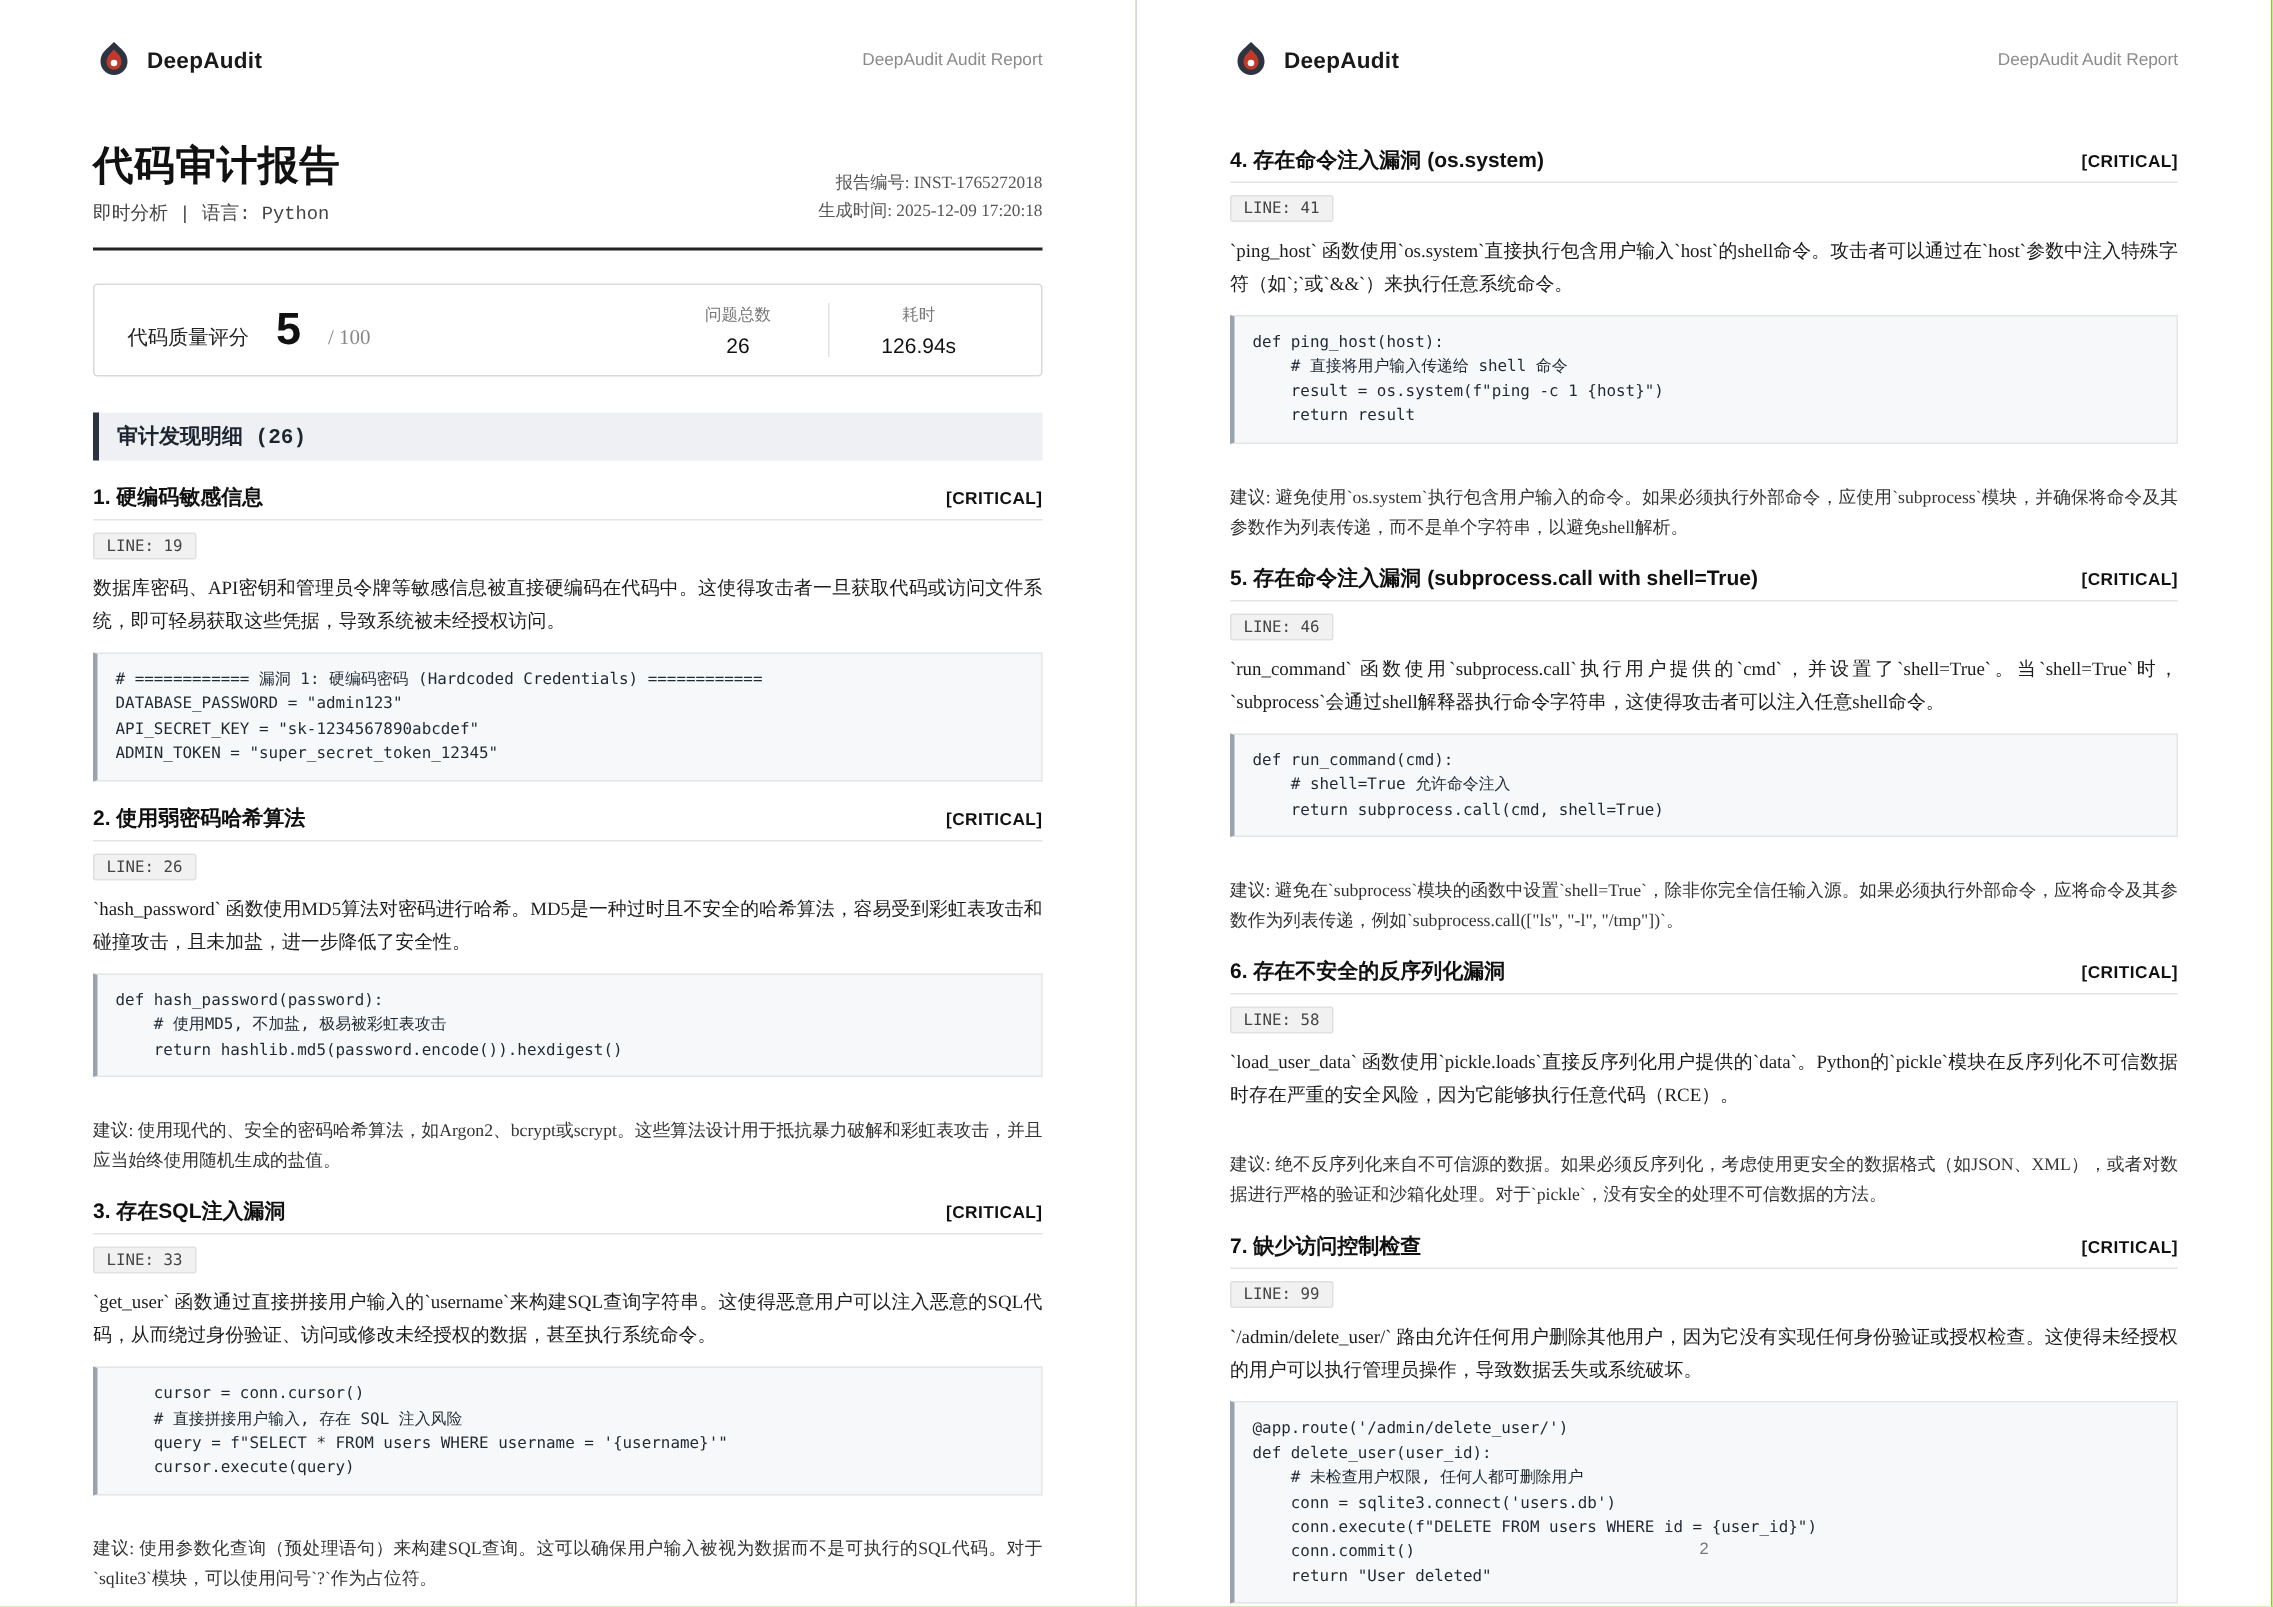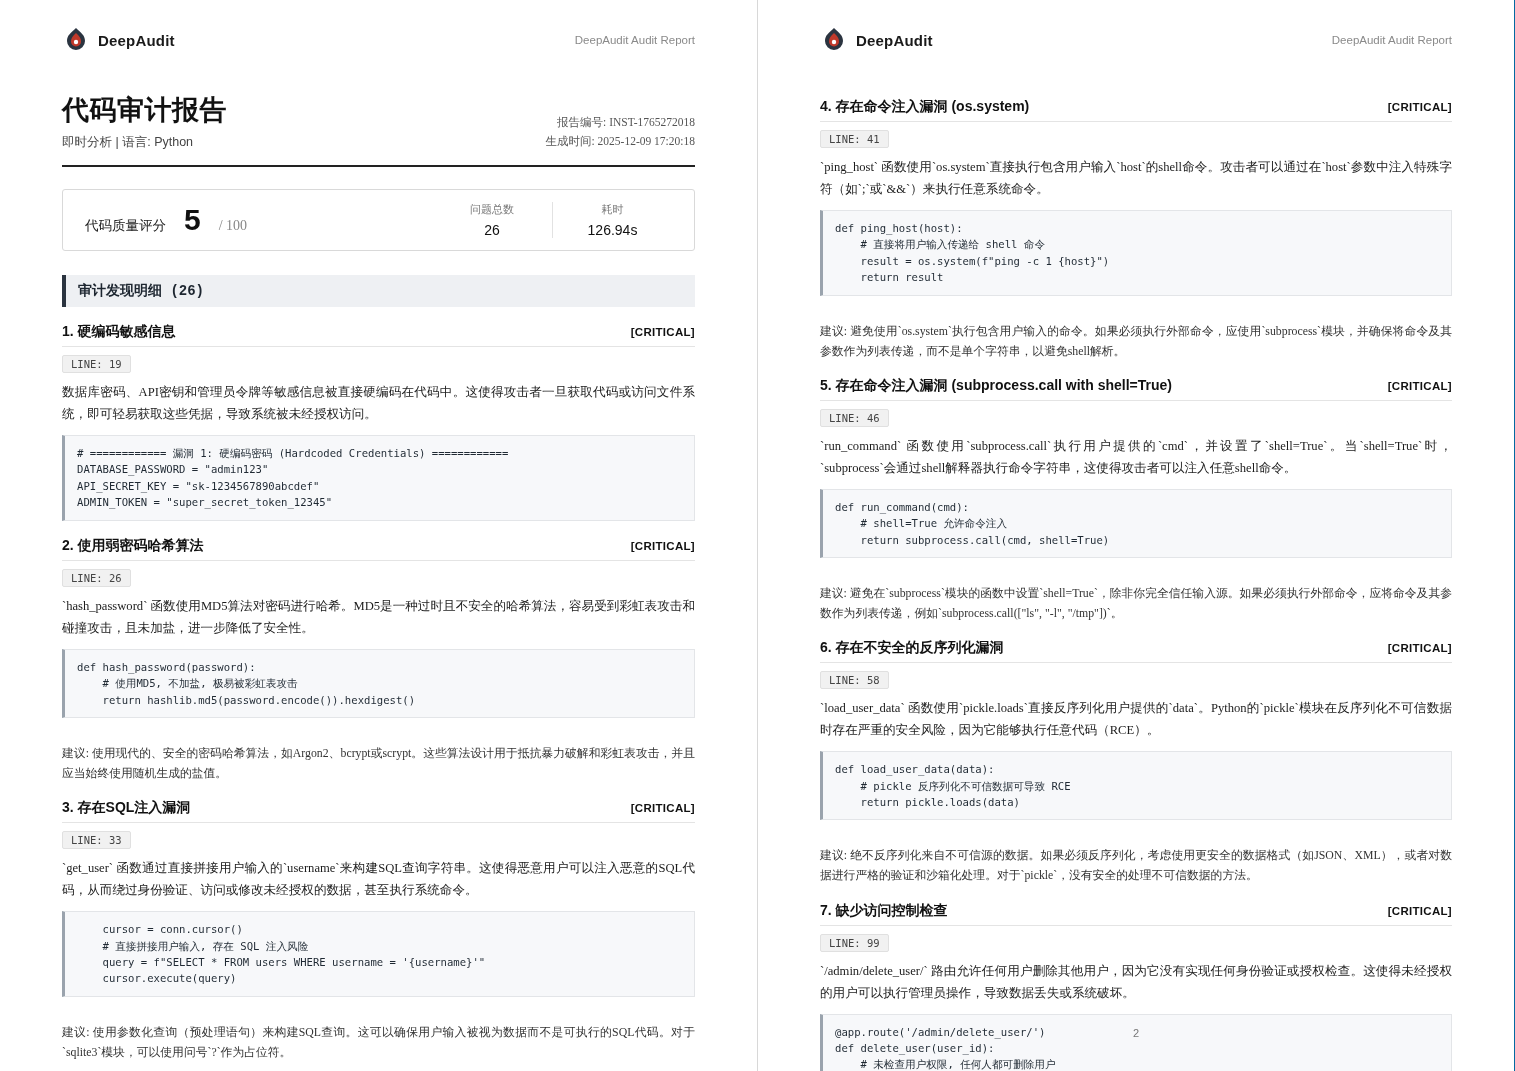--- a/index.html
+++ b/index.html
@@ -5,21 +5,21 @@
   * { box-sizing: border-box; }
   html, body {
     margin: 0; padding: 0;
     background: #ffffff;
     font-family: "Liberation Serif", "DejaVu Serif", serif;
   }
   .sheet {
     width: 1515px;
     height: 1071px;
     display: flex;
-    background: #0369a1;
+    background: #84cc16;
     position: relative;
   }
   .page {
     width: 757px;
     height: 1071px;
     position: relative;
     padding: 14px 62px 0 62px;
     background: #fff;
   }
   .page.right { border-left: 1px solid #d8d8d8; }
@@ -58,21 +58,21 @@
   }
   .doc-title {
     font-family: "Liberation Sans", sans-serif;
     font-size: 27px;
     font-weight: bold;
     color: #111;
     margin: 0 0 6px 0;
     letter-spacing: .5px;
   }
   .doc-sub {
-    font-family: Liberation Sans, sans-serif;
+    font-family: Liberation Mono, monospace;
     font-size: 12.5px;
     color: #444;
   }
   .meta { text-align: right; font-size: 11.5px; color: #555; line-height: 1.65; }
 
   
   .summary {
     margin-top: 22px;
     border: 1px solid #d9d9d9;
     border-radius: 3px;
@@ -320,23 +320,20 @@
       <div class="advice">建议: 避免在`subprocess`模块的函数中设置`shell=True`，除非你完全信任输入源。如果必须执行外部命令，应将命令及其参数作为列表传递，例如`subprocess.call(["ls", "-l", "/tmp"])`。</div>
     </div>
 
     <div class="finding">
       <div class="finding-head">
         <div class="finding-title">6. 存在不安全的反序列化漏洞</div>
         <div class="sev">[CRITICAL]</div>
       </div>
       <div class="line-tag">LINE: 58</div>
       <div class="desc">`load_user_data` 函数使用`pickle.loads`直接反序列化用户提供的`data`。Python的`pickle`模块在反序列化不可信数据时存在严重的安全风险，因为它能够执行任意代码（RCE）。</div>
-      <div class="code">def load_user_data(data):
-    # pickle 反序列化不可信数据可导致 RCE
-    return pickle.loads(data)</div>
       <div class="advice">建议: 绝不反序列化来自不可信源的数据。如果必须反序列化，考虑使用更安全的数据格式（如JSON、XML），或者对数据进行严格的验证和沙箱化处理。对于`pickle`，没有安全的处理不可信数据的方法。</div>
     </div>
 
     <div class="finding">
       <div class="finding-head">
         <div class="finding-title">7. 缺少访问控制检查</div>
         <div class="sev">[CRITICAL]</div>
       </div>
       <div class="line-tag">LINE: 99</div>
       <div class="desc">`/admin/delete_user/` 路由允许任何用户删除其他用户，因为它没有实现任何身份验证或授权检查。这使得未经授权的用户可以执行管理员操作，导致数据丢失或系统破坏。</div>

